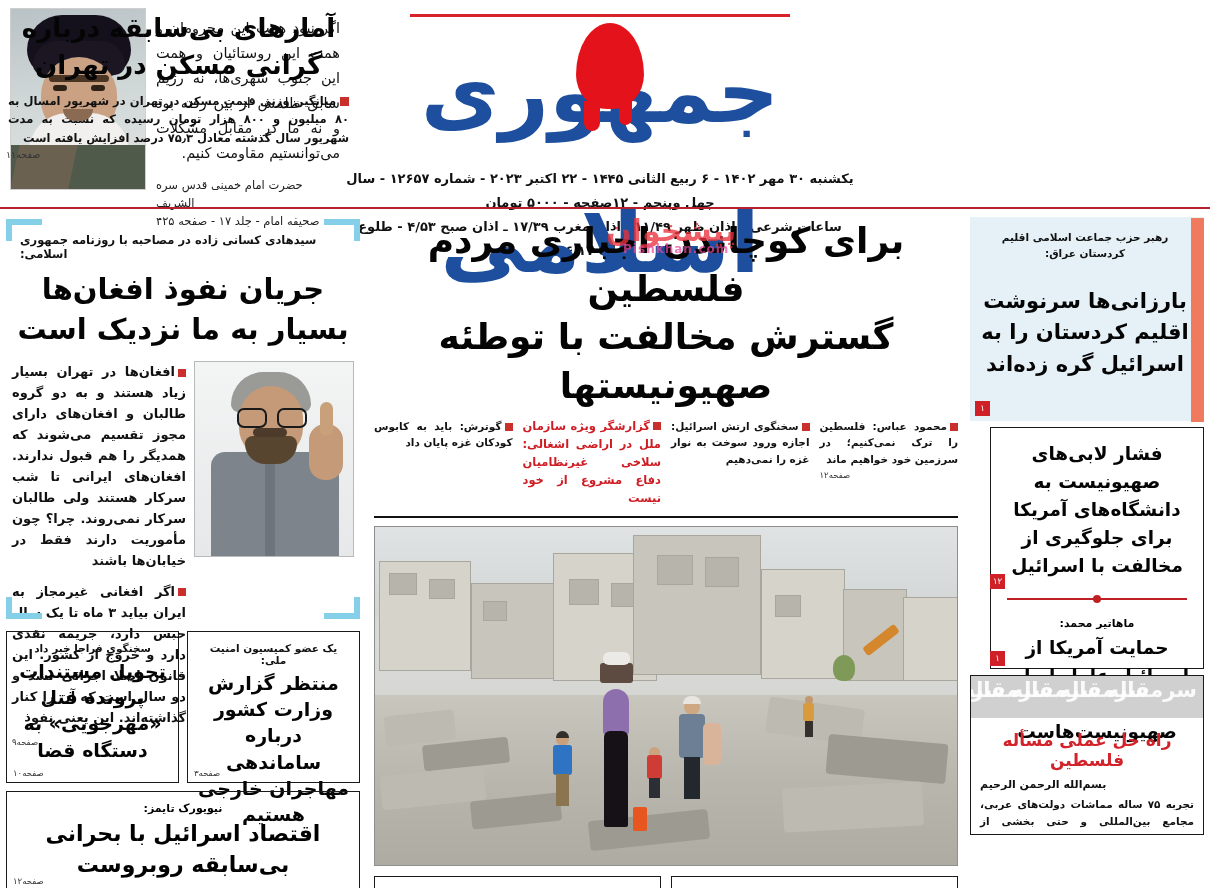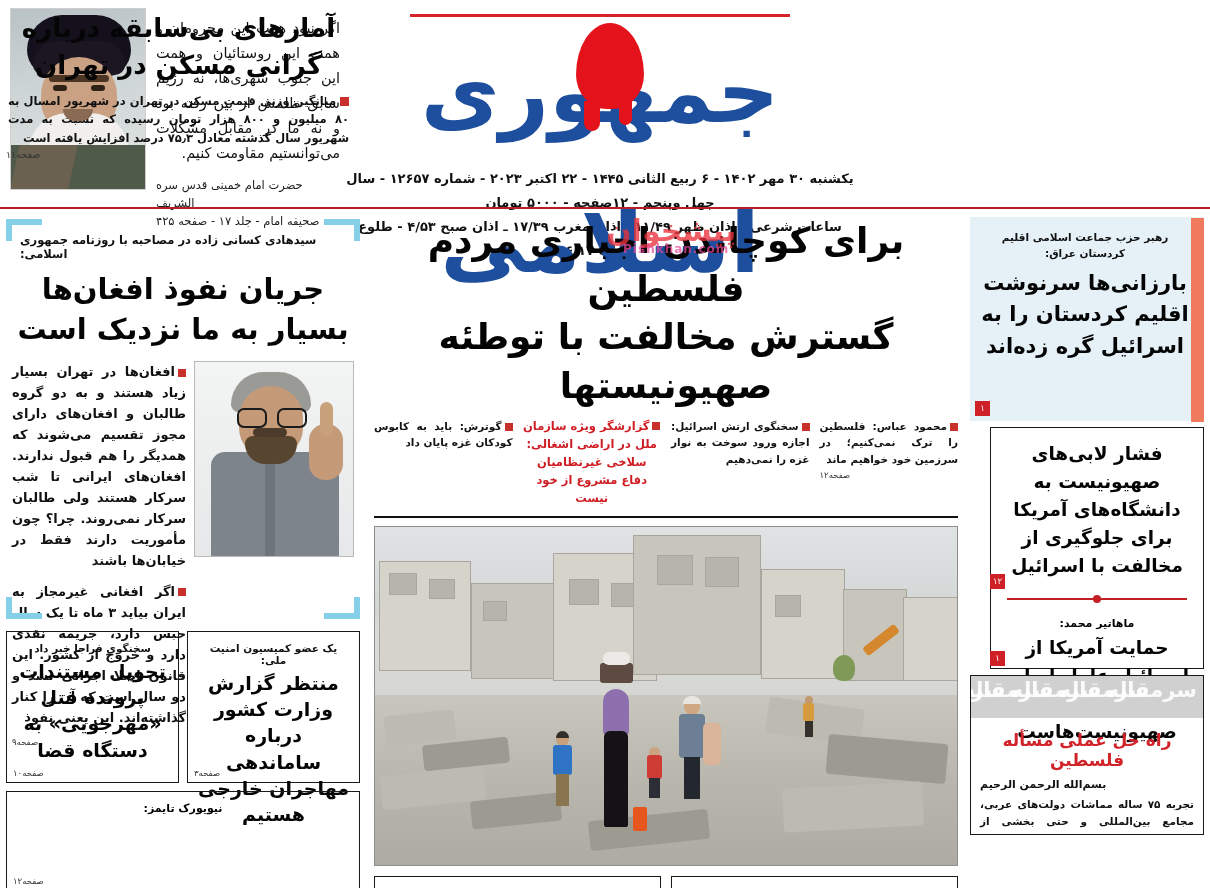--- a/index.html
+++ b/index.html
@@ -96,21 +96,21 @@
   .col-center { position:absolute; top:0; left:368px; width:596px; height:675px; padding:4px 2px 0; }
   .lead-head { text-align:center; direction:rtl; position:relative; }
   .lead-head h1 { font-size:36px; font-weight:bold; line-height:1.34; color:#040404; letter-spacing:-0.5px; }
   .watermark { position:absolute; top:-4px; left:50%; transform:translateX(-60px); z-index:5; pointer-events:none; }
   .wm-top { font-size:30px; color:#e8323c; opacity:.78; font-weight:bold; }
   .wm-bot { font-size:12px; color:#ec4899; opacity:.72; font-weight:bold; letter-spacing:1px; margin-top:-6px;margin-left:10px; }
 
   .subrow { display:flex; flex-direction:row-reverse; gap:10px; margin-top:8px; padding:0 4px; }
   .subcol { flex:1; direction:rtl; text-align:justify; position:relative; }
   .subcol p { font-size:10.5px; line-height:1.56; font-weight:bold; color:#121212; }
-  .subcol.red p { color:#cf1d24; font-size:11.5px; text-align:center; }
+  .subcol.red p { color:#cf1d24; font-size:11.5px; }
   .sq { display:inline-block; width:8px; height:8px; background:#c9302c; margin-left:3px; vertical-align:middle; }
   .subcol .pgtag2 { font-size:8.5px; color:#333; display:block; margin-top:3px; text-align:left; }
 
   .lead-rule { height:2px; background:#111; margin:8px 4px 0; }
   .photo-frame { margin:8px 4px 0; height:340px; border:1px solid #8e8e8e; position:relative; overflow:hidden;
       background:linear-gradient(180deg,#cfd2d1 0%,#d9dbd8 35%,#cbc8c2 100%); }
   .photo-frame .sky{position:absolute;top:0;left:0;right:0;height:90px;background:linear-gradient(180deg,#dfe3e4,#d2d5d4);}
   .ruin { position:absolute; background:#c8c5bd; border:1px solid #a9a69d; }
   .ruin.d { background:#b7b4ab; }
   .ruin.l { background:#d6d3cb; }
@@ -143,21 +143,21 @@
   .crane { position:absolute; width:40px; height:10px; background:#d4872c; transform:rotate(-38deg); border-radius:3px; }
 
   .bot-row { display:flex; flex-direction:row-reverse; gap:10px; margin:10px 4px 0; height:102px; }
   .bot-box { flex:1; border:1px solid #1a1a1a; position:relative; text-align:center; direction:rtl; padding:12px 8px; }
 
   
   .col-right { position:absolute; top:0; left:966px; width:244px; height:675px; padding:4px 6px 0 4px; }
   .rbox1 { position:relative; background:#e5f1f7; border:1px solid #e5f1f7; height:204px; padding:12px 14px 0 10px; text-align:center; direction:rtl; }
   .rbox1:after { content:""; position:absolute; top:0; right:-1px; width:13px; height:204px; background:#ef7a5e; }
   .rbox1 .kicker { font-size:10.5px; font-weight:bold; color:#111; line-height:1.5;text-align:center; }
-  .rbox1 .head { font-size:21px; font-weight:bold; line-height:1.5; margin-top:6px; color:#050505; }
+  .rbox1 .head { font-size:21px; font-weight:bold; line-height:1.5; margin-top:24px; color:#050505; }
   .badge { position:absolute; width:15px; height:15px; background:#cf2027; color:#fff; font-size:8.5px; line-height:15px; text-align:center; }
 
   .rbox2 { position:relative; margin-top:6px; border:1px solid #1a1a1a; height:242px; padding:12px 12px 0; text-align:center; direction:rtl;margin-left:20px; }
   .rbox2 .head { font-size:18.5px; font-weight:bold; line-height:1.52; color:#050505; }
   .divider { position:relative; height:12px; margin:12px 4px; }
   .divider:before { content:""; position:absolute; top:5px; left:0; right:0; height:2px; background:#c11f26; }
   .divider:after { content:""; position:absolute; top:2px; left:50%; margin-left:-4px; width:8px; height:8px; background:#c11f26; border-radius:50%; }
   .rbox2 .kicker2 { font-size:11px; font-weight:bold; margin-bottom:4px; }
 
   .rbox3 { position:relative; margin-top:6px; border:1px solid #1a1a1a; height:160px; overflow:hidden; direction:rtl; }
@@ -255,20 +255,21 @@
         </div>
         <div class="sbox">
           <div class="kicker">یک عضو کمیسیون امنیت ملی:</div>
           <div class="head">منتظر گزارش وزارت کشور درباره ساماندهی مهاجران خارجی هستیم</div>
           <div class="pgtag">صفحه۳</div>
         </div>
       </div>
 
       <div class="wide-box">
         <div class="kicker">نیویورک تایمز:</div>
+        <div class="head">اقتصاد اسرائیل با بحرانی بی‌سابقه روبروست</div>
         <div class="pgtag">صفحه۱۲</div>
       </div>
     </div>
 
     <div class="col-center">
 
       <div class="lead-head">
         <div class="watermark">
           <div class="wm-top">پیشخوان</div>
           <div class="wm-bot">Pishkhan.com</div>

